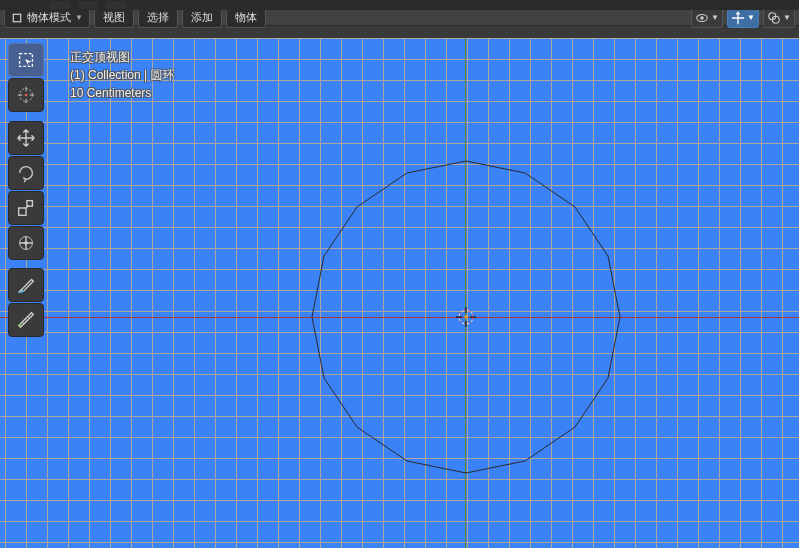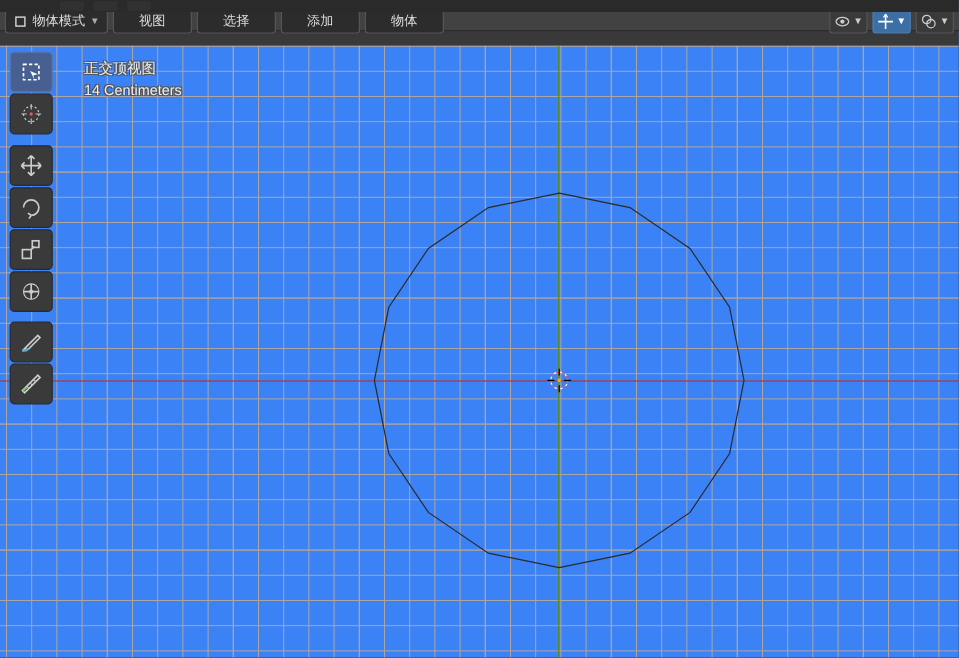--- a/index.html
+++ b/index.html
@@ -62,21 +62,21 @@
   display: inline-flex;
 }
 .mode-selector .chev {
   font-size: 8px;
   color: #aaa;
 }
 .btn {
   background: #2c2c2c;
   border: 1px solid #555;
   border-radius: 3px;
-  padding: 2px 21px;
+  padding: 2px 8px;
   height: 20px;
   color: #ddd;
   font-size: 11px;
   display: inline-flex;
   align-items: center;
   justify-content: center;
 }
 .header-right {
   margin-left: auto;
   display: flex;
@@ -282,21 +282,22 @@
     <circle cx="10" cy="10" r="7" fill="none" stroke="#fff" stroke-width="1" stroke-dasharray="2 3" stroke-dashoffset="2"></circle>
     <line x1="10" y1="0" x2="10" y2="6" stroke="#000" stroke-width="1"></line>
     <line x1="10" y1="14" x2="10" y2="20" stroke="#000" stroke-width="1"></line>
     <line x1="0" y1="10" x2="6" y2="10" stroke="#000" stroke-width="1"></line>
     <line x1="14" y1="10" x2="20" y2="10" stroke="#000" stroke-width="1"></line>
     <circle cx="10" cy="10" r="1.5" fill="#fa0"></circle>
   </svg>
 
   <div class="overlay-text">
     <div>正交顶视图</div>
-    <div>14 Centimeters</div>
+    <div>(1) Collection | 圆环</div>
+    <div>10 Centimeters</div>
   </div>
 
   <div class="tool-shelf s1">
     <div class="tool-btn active">
       <svg viewBox="0 0 24 24">
         <rect x="5" y="5" width="14" height="14" fill="none" stroke="#fff" stroke-width="1.5" stroke-dasharray="3 2"></rect>
         <path d="M11 11 L18 14 L14 15 L15 19 L11 11" fill="#fff"></path>
       </svg>
     </div>
     <div class="tool-btn">

